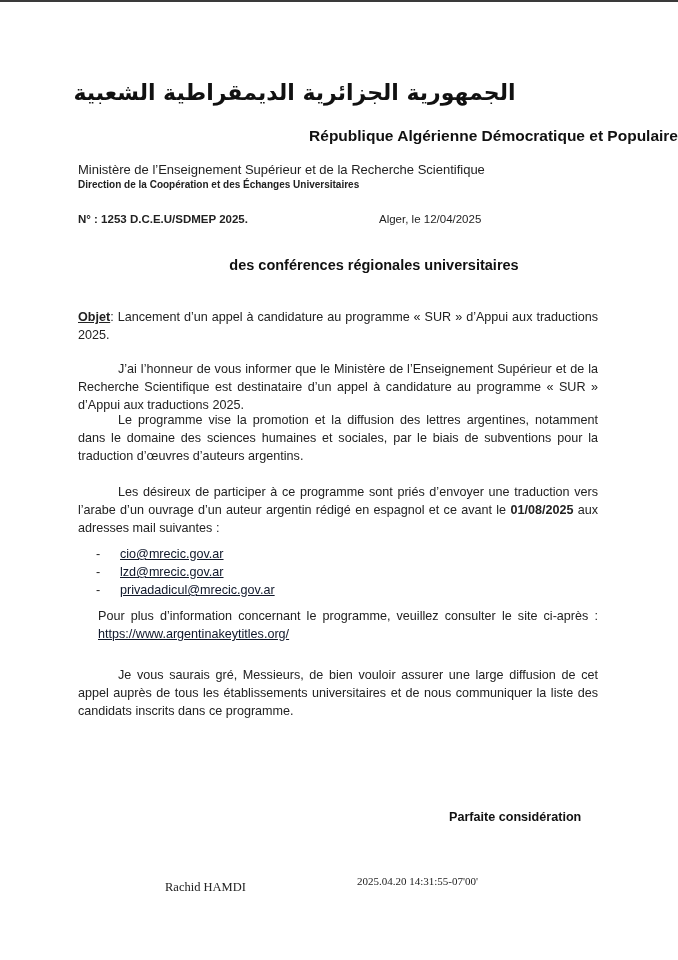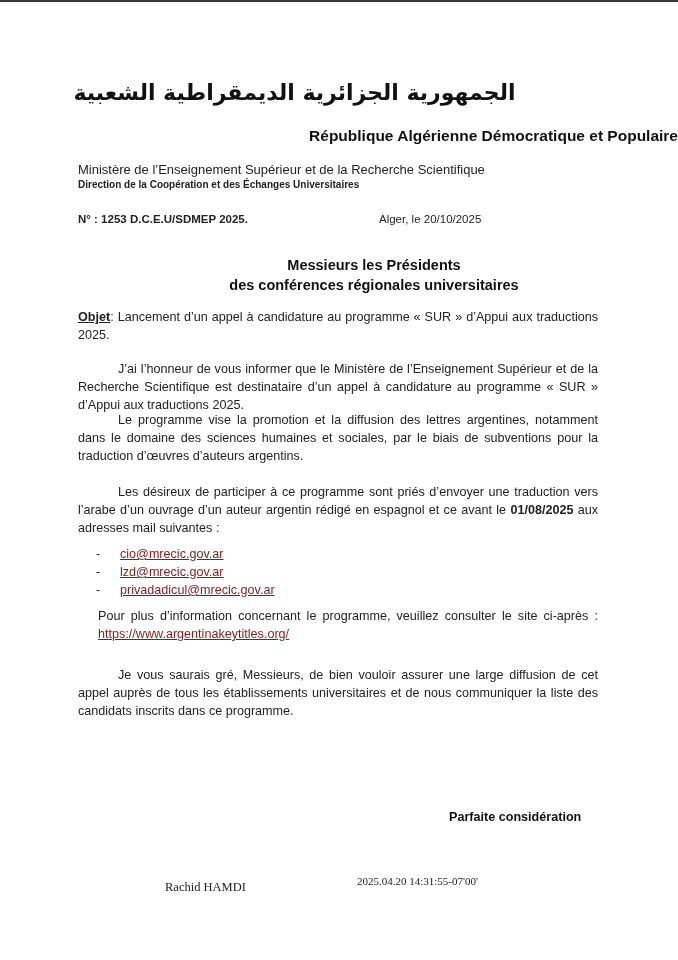--- a/index.html
+++ b/index.html
@@ -90,21 +90,21 @@
       line-height: 18px;
       list-style: none;
     }
     .email-list li { display: flex; }
     .email-list .dash {
       display: inline-block;
       width: 24px;
       color: #222;
     }
     a.link {
-      color: #7f1d1d;
+      color: #0f172a;
       text-decoration: underline;
     }
     .info {
       left: 98px; width: 500px; top: 605px;
       font-size: 12.6px;
       line-height: 18px;
       color: #222;
       text-align: justify;
     }
     .p4 { top: 664px; }
@@ -131,24 +131,23 @@
   </style>
 </head>
 <body>
 
 <div class="abs arabic-title">الجمهورية الجزائرية الديمقراطية الشعبية</div>
 <div class="abs fr-title">République Algérienne Démocratique et Populaire</div>
 <div class="abs ministry">Ministère de l’Enseignement Supérieur  et de la Recherche Scientifique</div>
 <div class="abs direction">Direction de la Coopération et des  Échanges Universitaires</div>
 
 <div class="abs ref-number">N° : 1253 D.C.E.U/SDMEP  2025.</div>
-<div class="abs place-date">Alger, le 20/10/2025</div>
+<div class="abs place-date">Alger, le 12/04/2025</div>
 
 <div class="abs addressee">
-  <div>Messieurs les Présidents</div>
   <div>des conférences régionales universitaires</div>
 </div>
 
 <div class="abs body-block object">
   <span class="label">Objet</span><span>: Lancement d’un appel à candidature au programme «  SUR » d’Appui aux traductions 2025.</span>
 </div>
 
 <p class="abs body-block indent p1">J’ai l’honneur de vous informer que le Ministère de l’Enseignement  Supérieur et de la Recherche Scientifique est destinataire d’un appel à candidature  au programme «  SUR » d’Appui aux traductions 2025.</p>
 <p class="abs body-block indent p2">Le programme vise la promotion et la diffusion des lettres argentines, notamment dans le domaine des sciences humaines et sociales, par le biais de subventions pour la traduction d’œuvres d’auteurs argentins.</p>
 <p class="abs body-block indent p3">

